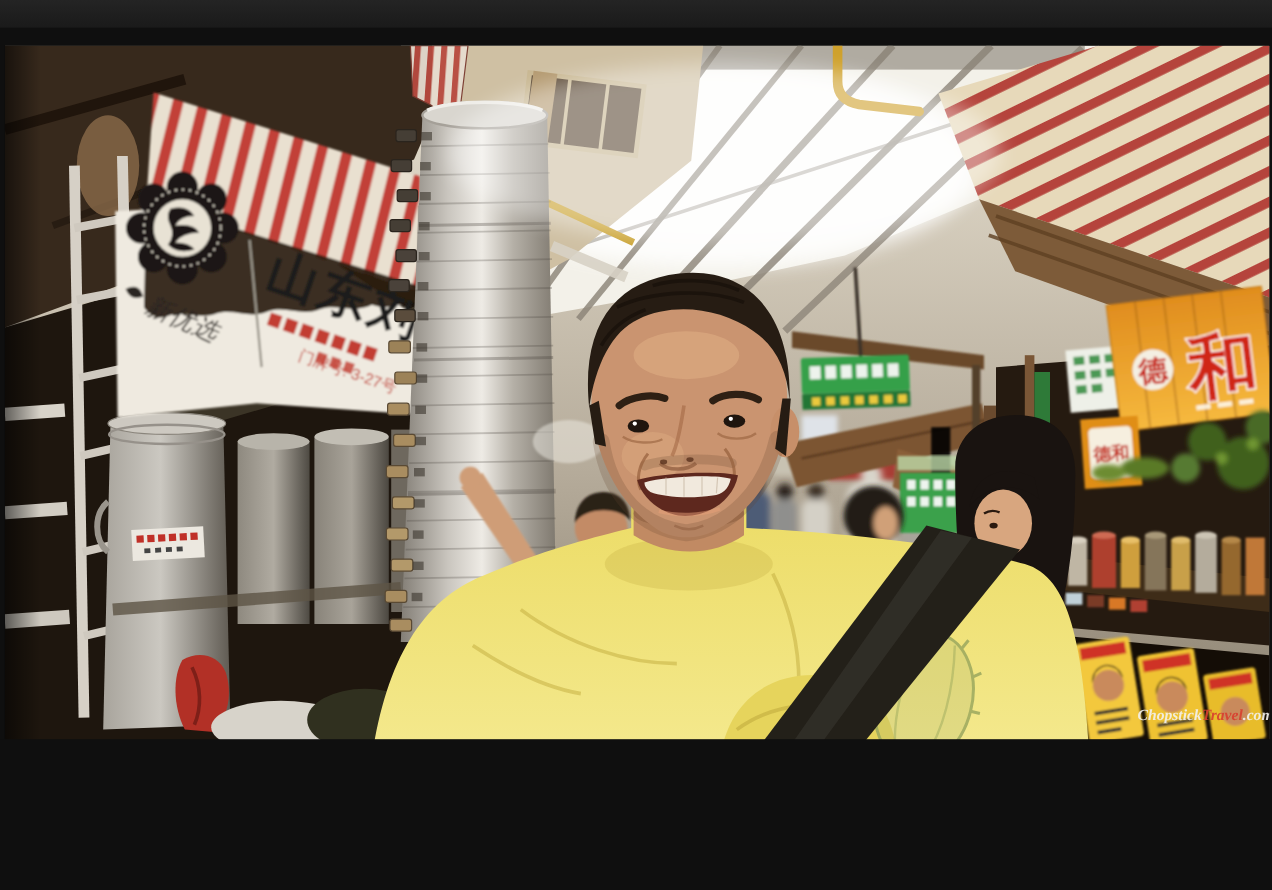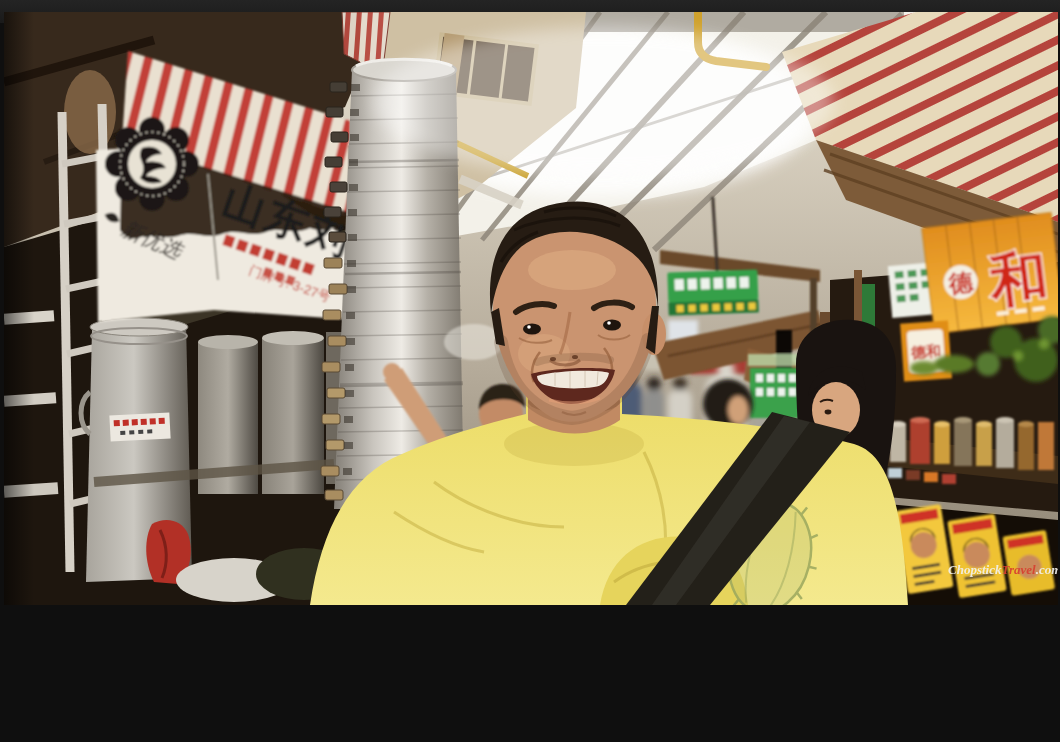--- a/index.html
+++ b/index.html
@@ -1,19 +1,19 @@
 <!DOCTYPE html>
 <html><head>
 <meta charset="utf-8">
 <style>
   html,body{margin:0;padding:0;background:#0f0f0f;width:1060px;height:742px;overflow:hidden;
     font-family:"Liberation Sans","DejaVu Sans",sans-serif;}
   #stage{position:absolute;left:0;top:0;width:1060px;height:742px;background:#0f0f0f;}
   #topbar{position:absolute;left:0;top:0;width:1060px;height:23px;background:linear-gradient(180deg,#242424,#1a1a1a);}
-  #player{position:absolute;left:4px;top:12px;width:1054px;height:593px;background:#000;overflow:hidden;}
+  #player{position:absolute;left:4px;top:38px;width:1054px;height:593px;background:#000;overflow:hidden;}
   #player svg{display:block;}
   #below{position:absolute;left:0;top:616px;width:1060px;height:126px;background:#0f0f0f;}
 </style>
 </head>
 <body>
 
 <div id="stage">
 
   <div id="topbar"></div>
 

